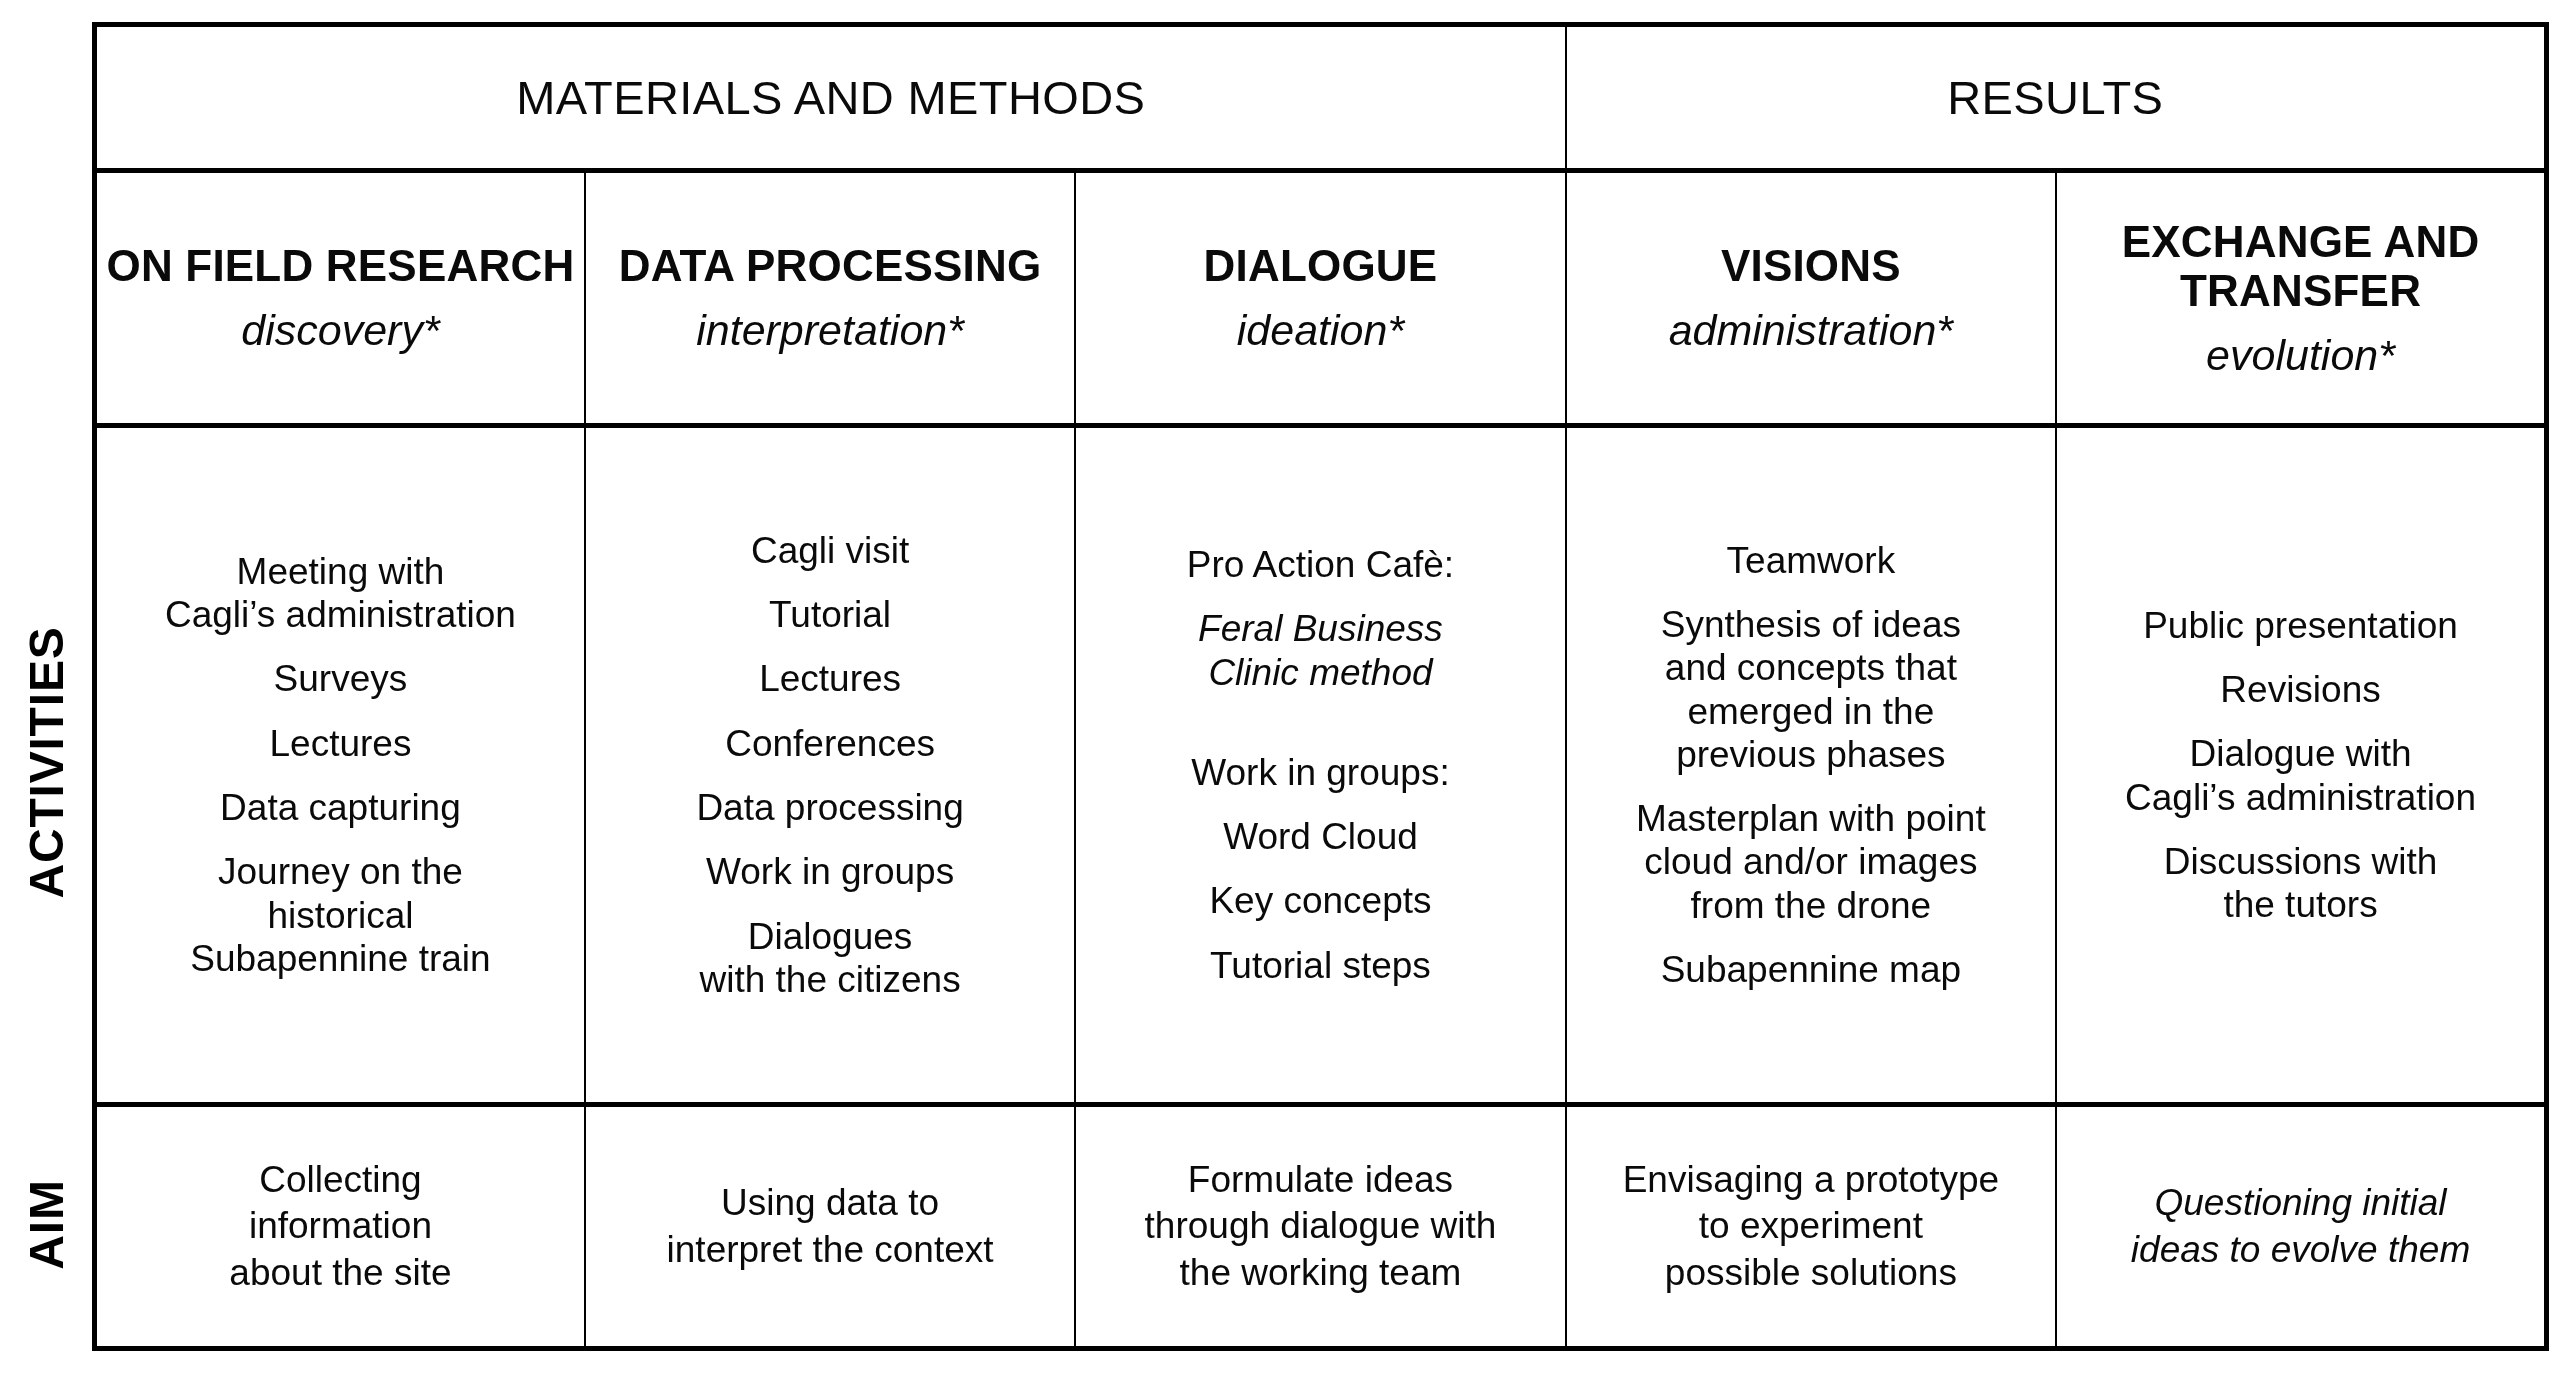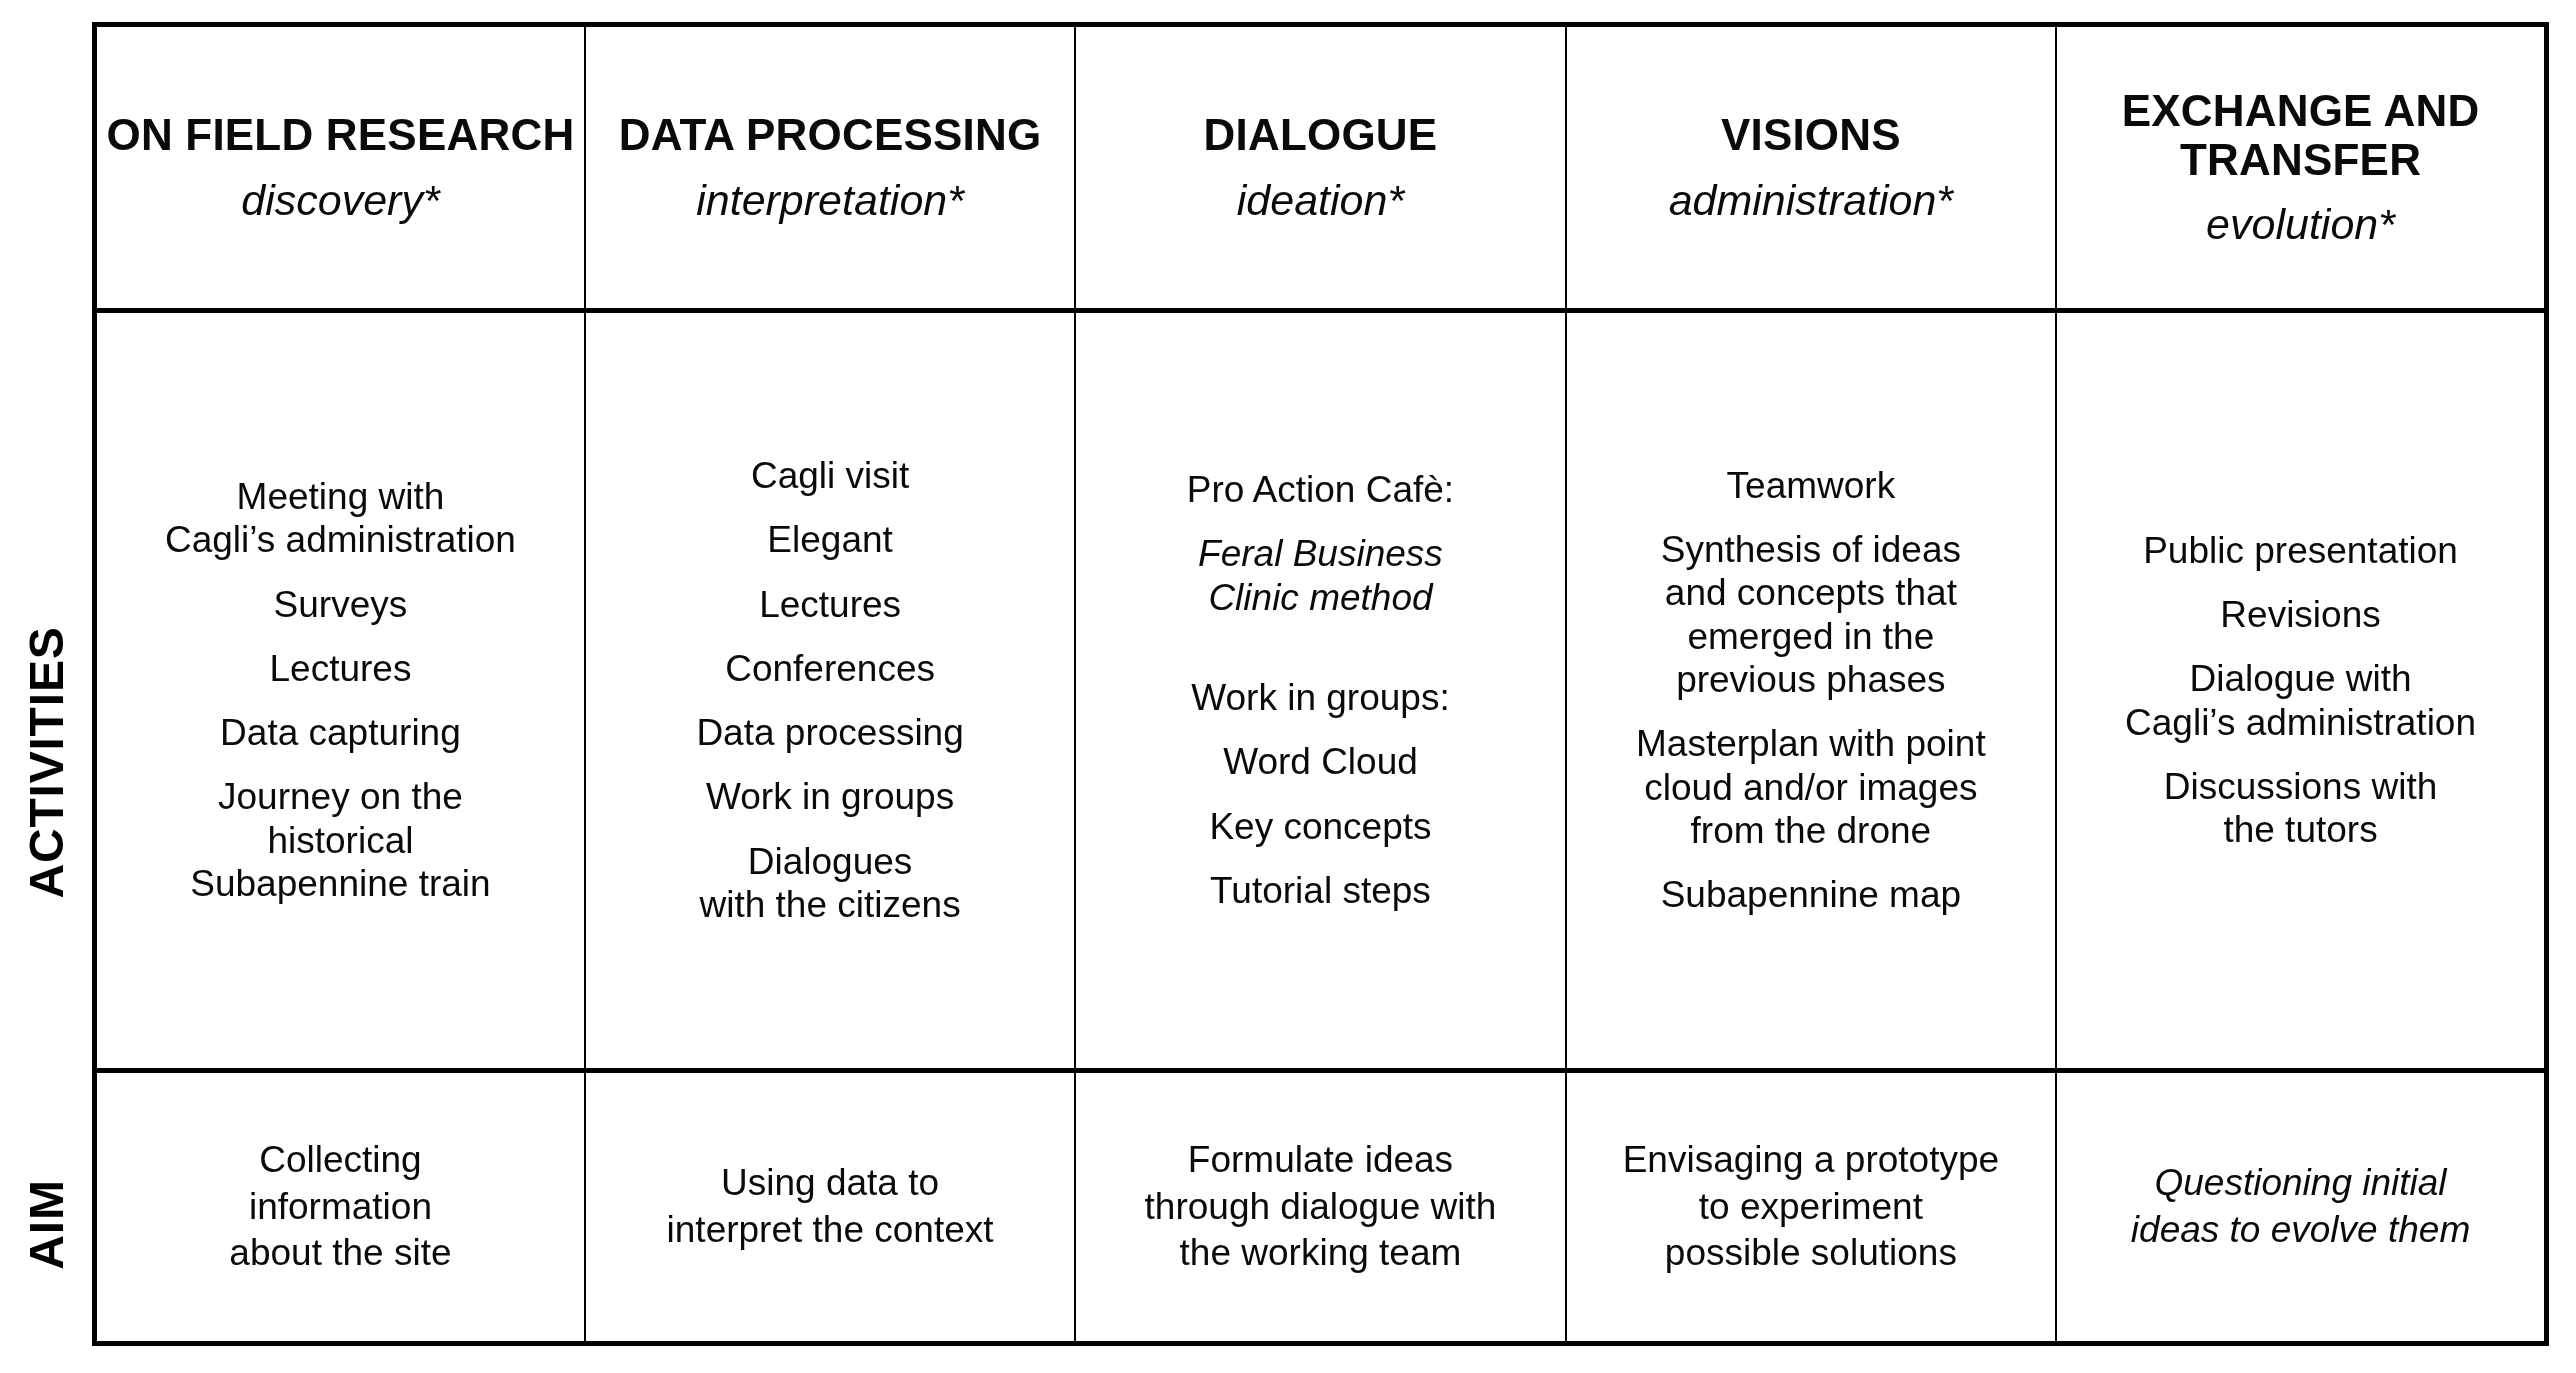--- a/index.html
+++ b/index.html
@@ -156,20 +156,24 @@
 
   <div class="row-label row-label-activities">
     <span>ACTIVITIES</span>
   </div>
   <div class="row-label row-label-aim">
     <span>AIM</span>
   </div>
 
   <table class="tbl">
     <tbody>
+      <tr>
+        <td class="grp-cell" colspan="3">MATERIALS AND METHODS</td>
+        <td class="grp-cell last" colspan="2">RESULTS</td>
+      </tr>
 
       <tr>
         <td class="phase-cell">
           <div class="phase-title">ON FIELD RESEARCH</div>
           <div class="phase-sub">discovery*</div>
         </td>
         <td class="phase-cell">
           <div class="phase-title">DATA PROCESSING</div>
           <div class="phase-sub">interpretation*</div>
         </td>
@@ -193,21 +197,21 @@
               <div class="act-item">Meeting with<br>Cagli’s administration</div>
               <div class="act-item">Surveys</div>
               <div class="act-item">Lectures</div>
               <div class="act-item">Data capturing</div>
               <div class="act-item">Journey on the<br>historical<br>Subapennine train</div>
             </div>
         </td>
         <td class="act-cell">
           <div class="act-list">
               <div class="act-item">Cagli visit</div>
-              <div class="act-item">Elegant</div>
+              <div class="act-item">Tutorial</div>
               <div class="act-item">Lectures</div>
               <div class="act-item">Conferences</div>
               <div class="act-item">Data processing</div>
               <div class="act-item">Work in groups</div>
               <div class="act-item">Dialogues<br>with the citizens</div>
             </div>
         </td>
         <td class="act-cell">
           <div class="act-list">
               <div class="act-item">Pro Action Cafè:</div>

